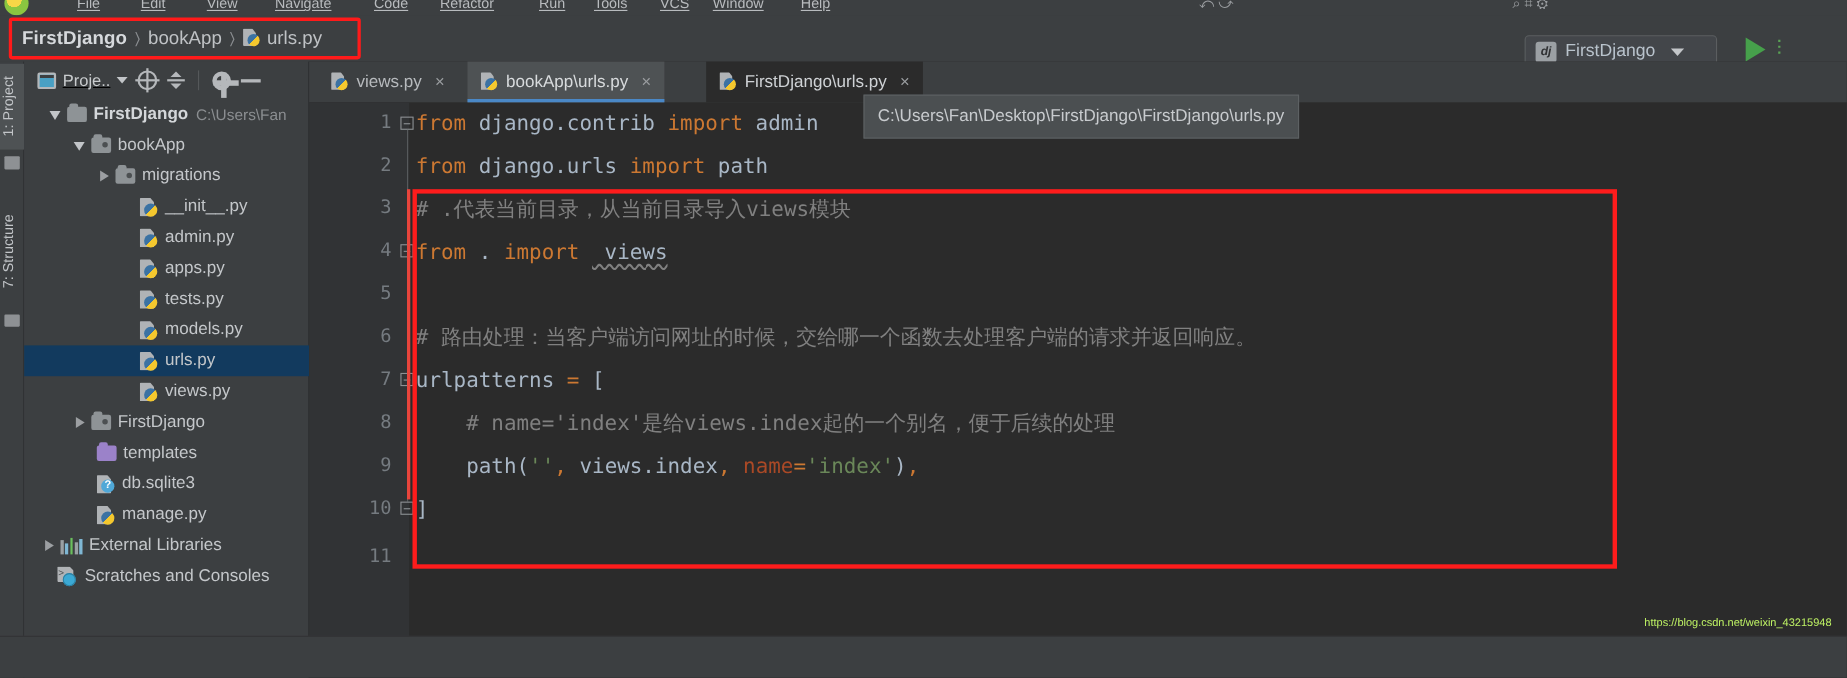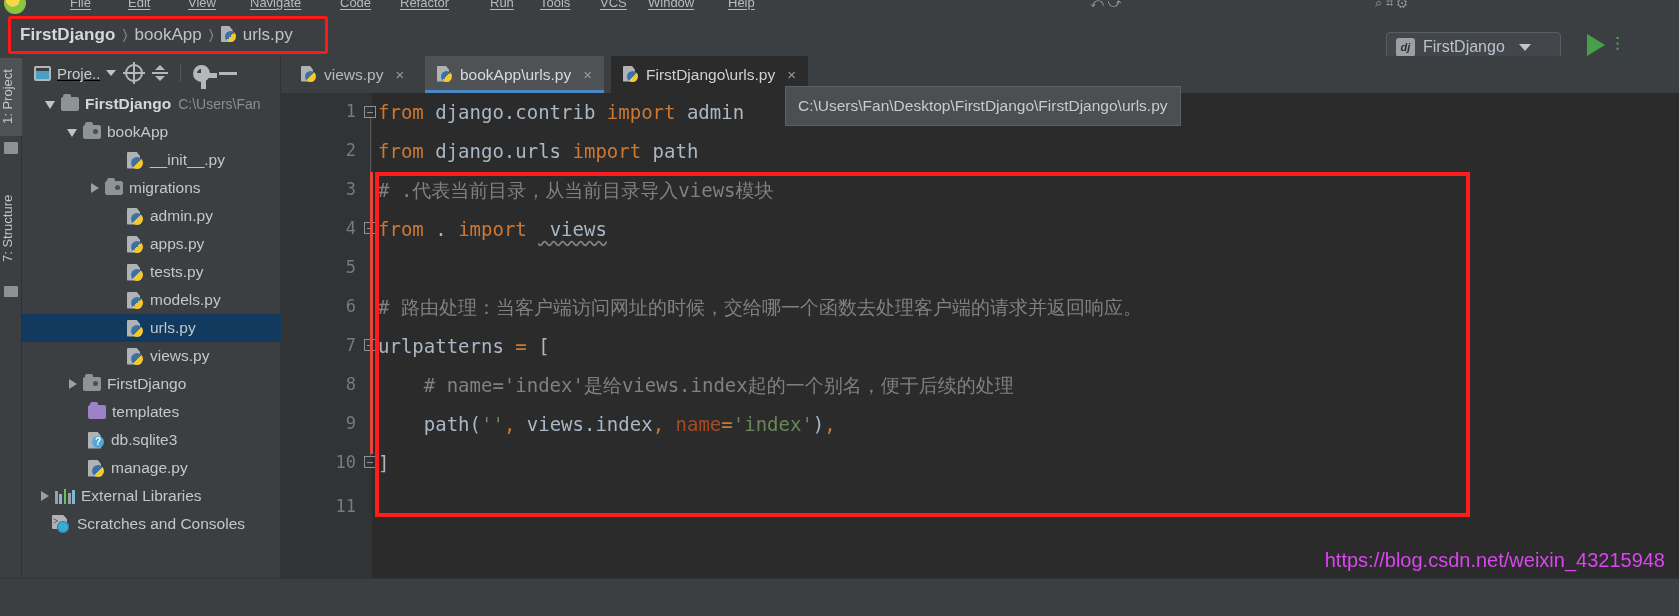--- a/index.html
+++ b/index.html
@@ -277,21 +277,21 @@
   }
 
   
   .codehighlight{
     position:absolute; left:375px; top:172px; width:1095px; height:345px;
     border:4px solid #fe1c1c; pointer-events:none; z-index:30;
   }
 
   
   .watermark{
-    position:absolute; right:14px; bottom:44px; color:#d946ef; font-size:20px;
+    position:absolute; right:14px; bottom:44px; color:#bef264; font-size:10px;
   }
   
   .statusstrip{
     position:absolute; left:0; bottom:0; width:1679px; height:38px;
     background:#3c3f41; border-top:1px solid #323436;
   }
 </style>
 </head>
 <body>
 
@@ -370,30 +370,30 @@
         <span class="bold">FirstDjango</span>
         <span class="path-dim">C:\Users\Fan</span>
       </div>
 
       <div class="trow" style="padding-left:44px">
         <span class="twig d"></span>
         <span class="folder mod"></span>
         <span>bookApp</span>
       </div>
 
-      <div class="trow" style="padding-left:88px">
-        <span class="twig"></span>
-        <span class="pyfile"></span>
-        <span>__init__.py</span>
-      </div>
-
       <div class="trow" style="padding-left:66px">
         <span class="twig r"></span>
         <span class="folder mod"></span>
         <span>migrations</span>
+      </div>
+
+      <div class="trow" style="padding-left:88px">
+        <span class="twig"></span>
+        <span class="pyfile"></span>
+        <span>__init__.py</span>
       </div>
       <div class="trow" style="padding-left:88px">
         <span class="twig"></span>
         <span class="pyfile"></span>
         <span>admin.py</span>
       </div>
       <div class="trow" style="padding-left:88px">
         <span class="twig"></span>
         <span class="pyfile"></span>
         <span>apps.py</span>
@@ -466,21 +466,21 @@
         <span class="pyicon"></span>
         <span>views.py</span>
         <span class="xclose">×</span>
       </div>
       <div class="etab active" style="left:144px">
         <span class="pyicon"></span>
         <span>bookApp\urls.py</span>
         <span class="xclose">×</span>
         <span class="und"></span>
       </div>
-      <div class="etab current" style="left:330px">
+      <div class="etab current" style="left:361px">
         <span class="pyicon"></span>
         <span>FirstDjango\urls.py</span>
         <span class="xclose">×</span>
       </div>
     </div>
 
     <div class="tooltip">
       <span>C:\Users\Fan\Desktop\FirstDjango\FirstDjango\urls.py</span>
     </div>
 

